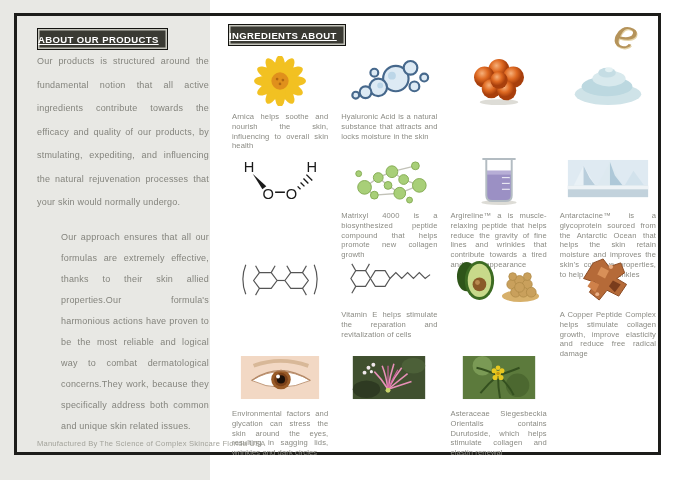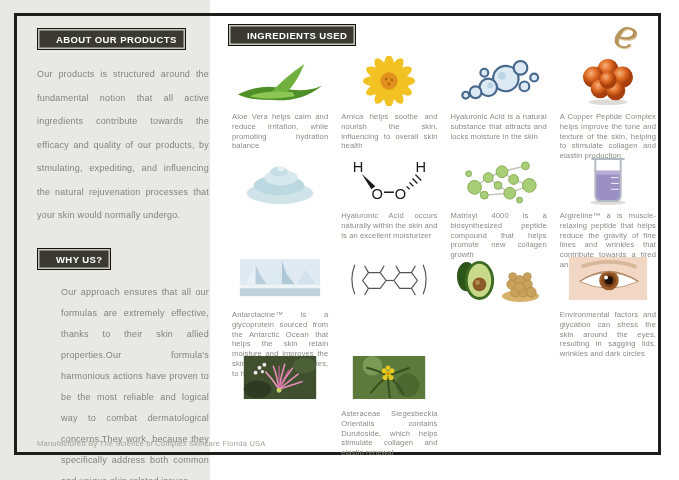--- a/index.html
+++ b/index.html
@@ -17,30 +17,31 @@
   
   .hbox{
     display:inline-block;
     background:#3a3a33;
     border:1px solid #12120f;
     box-shadow:inset 0 0 0 1.5px #c4c4bb;
     color:#ffffff;
     font-weight:bold;
     font-size:9.5px;
     letter-spacing:.4px;
-    padding:5px 8px 4px 18px;
+    padding:5px 8px 4px 0;
     white-space:nowrap;
+    text-decoration:underline;
   }
   
   .left-panel{position:absolute;left:37px;top:28px;width:172px;}
   .para{
     font-size:9px;color:#84847d;text-align:justify;
     letter-spacing:.2px;
   }
-  .para.p1{line-height:23.5px;margin-top:13px;}
+  .para.p1{line-height:23.5px;}
   .para.p2{line-height:21px;margin-top:12px;margin-left:24px;}
   .why-box{margin-top:20px;}
   .manufacturer{
     position:absolute;left:37px;top:439px;width:230px;
     font-size:7.6px;color:#a3a39b;letter-spacing:.2px;
   }
   
   .right-panel{position:absolute;left:228px;top:24px;width:430px;height:428px;}
   .brand-logo{
     position:absolute;left:605px;top:10px;width:42px;height:52px;
@@ -70,44 +71,31 @@
 </style>
 </head>
 <body>
 
 <div class="bg-left"></div>
 <div class="frame"></div>
 
 <div class="left-panel">
   <div class="hbox">ABOUT OUR PRODUCTS</div>
   <div class="para p1">Our products  is structured around the fundamental notion that all active ingredients contribute towards the efficacy and quality of our products, by stmulating, expediting, and influencing the natural rejuvenation processes that your skin would normally undergo.</div>
-  <div class="why-box">
-    <div class="hbox">WHY US?</div>
-  </div>
   <div class="para p2">Our approach ensures that all our formulas are extremely effective, thanks to their skin allied properties.Our formula's harmonious actions have proven to be the most reliable and logical way to combat dermatological concerns.They work, because they specifically address both common and unique skin related issues.</div>
 </div>
 <div class="manufacturer">Manufactured By The Science of Complex Skincare Florida USA</div>
 
 <div class="brand-logo">e</div>
 
 <div class="right-panel">
-  <div class="hbox">INGREDIENTS USED</div>
+  <div class="hbox">INGREDIENTS ABOUT</div>
 
   <div class="grid">
 
-    <div class="cell">
-      <div class="img">
-        <svg viewBox="0 0 90 50" width="88" height="49">
-          <path d="M2,38 Q25,27 48,32 Q72,37 88,29 Q68,46 38,44 Q12,44 2,38Z" fill="#4f8f28"></path>
-          <path d="M30,42 Q50,20 70,7 Q62,26 52,36 Q40,43 30,42Z" fill="#6fb13c"></path>
-          <path d="M14,40 Q30,33 58,36 L60,40 Q30,45 14,40Z" fill="#8cc653"></path>
-        </svg>
-      </div>
-      <div class="cap">Aloe Vera helps calm and reduce irritation, while promoting hydration balance</div>
-    </div>
 
     <div class="cell">
       <div class="img">
         <svg viewBox="0 0 90 52" width="88" height="50">
           <g fill="#f2c122">
             <ellipse cx="45" cy="12" rx="5.5" ry="13" transform="rotate(0,45,26)"></ellipse>
             <ellipse cx="45" cy="12" rx="5.5" ry="13" transform="rotate(30,45,26)"></ellipse>
             <ellipse cx="45" cy="12" rx="5.5" ry="13" transform="rotate(60,45,26)"></ellipse>
             <ellipse cx="45" cy="12" rx="5.5" ry="13" transform="rotate(90,45,26)"></ellipse>
             <ellipse cx="45" cy="12" rx="5.5" ry="13" transform="rotate(120,45,26)"></ellipse>
@@ -160,21 +148,20 @@
           </defs>
           <ellipse cx="45" cy="48" rx="20" ry="3" fill="#dddcd6"></ellipse>
           <circle cx="45" cy="14" r="11" fill="url(#cu)"></circle>
           <circle cx="30" cy="22" r="11" fill="url(#cu)"></circle>
           <circle cx="60" cy="22" r="11" fill="url(#cu)"></circle>
           <circle cx="37" cy="34" r="10" fill="url(#cu)"></circle>
           <circle cx="53" cy="36" r="10" fill="url(#cu)"></circle>
           <circle cx="45" cy="25" r="9" fill="url(#cu)"></circle>
         </svg>
       </div>
-      <div class="cap">A Copper Peptide Complex helps improve the tone and texture of the skin, helping to stimulate collagen and elastin production</div>
     </div>
 
     <div class="cell">
       <div class="img">
         <svg viewBox="0 0 90 50" width="88" height="49">
           <ellipse cx="45" cy="38" rx="34" ry="11" fill="#cfe3e8"></ellipse>
           <ellipse cx="44" cy="30" rx="26" ry="10" fill="#bcd8e0"></ellipse>
           <ellipse cx="46" cy="22" rx="17" ry="8" fill="#d8e9ed"></ellipse>
           <ellipse cx="44" cy="16" rx="9" ry="5" fill="#c5dde4"></ellipse>
           <ellipse cx="46" cy="13" rx="4" ry="2.5" fill="#e4f1f3"></ellipse>
@@ -192,21 +179,20 @@
           <polygon points="17,18 31,31 27,34" fill="#1a1a1a"></polygon>
           <line x1="40" y1="37" x2="50" y2="37" stroke="#1a1a1a" stroke-width="1.6"></line>
           <g stroke="#1a1a1a" stroke-width="1.4">
             <line x1="63" y1="31" x2="66" y2="34"></line>
             <line x1="66" y1="27" x2="70" y2="31"></line>
             <line x1="69" y1="23" x2="74" y2="28"></line>
             <line x1="72" y1="19" x2="78" y2="25"></line>
           </g>
         </svg>
       </div>
-      <div class="cap">Hyaluronic Acid occurs naturally within the skin and is an excellent moisturizer</div>
     </div>
 
     <div class="cell">
       <div class="img">
         <svg viewBox="0 0 90 50" width="88" height="49">
           <g stroke="#c2c2b8" stroke-width="1.4">
             <line x1="20" y1="32" x2="34" y2="22"></line>
               <line x1="34" y1="22" x2="48" y2="16"></line>
             <line x1="48" y1="16" x2="60" y2="24"></line>
               <line x1="60" y1="24" x2="76" y2="30"></line>
@@ -282,20 +268,35 @@
             <line x1="36" y1="18" x2="40" y2="11"></line>
             <line x1="56" y1="18" x2="52" y2="11"></line>
             <line x1="68" y1="18" x2="72" y2="11"></line>
             <line x1="24" y1="34" x2="20" y2="41"></line>
             <line x1="68" y1="34" x2="72" y2="41"></line>
           </g>
         </svg>
       </div>
     </div>
 
+    <div class="cell">
+      <div class="img">
+        <svg viewBox="0 0 90 50" width="88" height="49">
+          <g fill="none" stroke="#555" stroke-width="1.2">
+            <path d="M6,24 L11,16 L21,16 L26,24 L21,32 L11,32 Z"></path>
+            <path d="M26,24 L31,16 L41,16 L46,24 L41,32 L31,32 Z"></path>
+            <polyline points="46,24 52,18 58,24 64,18 70,24 76,18 82,24 87,20"></polyline>
+            <line x1="11" y1="16" x2="7" y2="9"></line>
+            <line x1="21" y1="16" x2="25" y2="9"></line>
+            <line x1="11" y1="32" x2="7" y2="39"></line>
+          </g>
+        </svg>
+      </div>
+      <div class="cap">Vitamin E helps stimulate the reparation and revitalization of cells</div>
+    </div>
 
     <div class="cell">
       <div class="img">
         <svg viewBox="0 0 90 50" width="88" height="49">
           <ellipse cx="12" cy="22" rx="10" ry="15" fill="#2e5519"></ellipse>
           <ellipse cx="25" cy="26" rx="15" ry="20" fill="#3c6b22"></ellipse>
           <ellipse cx="25" cy="26" rx="12" ry="17" fill="#c8d98a"></ellipse>
           <circle cx="25" cy="30" r="7" fill="#8a5a28"></circle>
           <circle cx="23" cy="28" r="2.5" fill="#b98a50"></circle>
           <ellipse cx="67" cy="42" rx="19" ry="6" fill="#d7b06a"></ellipse>
@@ -307,20 +308,33 @@
             <circle cx="70" cy="38" r="5"></circle>
               <circle cx="78" cy="38" r="5"></circle>
             <circle cx="66" cy="33" r="5"></circle>
               <circle cx="74" cy="22" r="4"></circle>
             <circle cx="59" cy="22" r="4"></circle>
           </g>
         </svg>
       </div>
     </div>
 
+    <div class="cell">
+      <div class="img">
+        <svg viewBox="0 0 90 50" width="88" height="49">
+          <path d="M30,8 L40,4 L46,12 L58,8 L62,18 L54,24 L64,30 L56,42 L44,36 L36,46 L26,38 L32,28 L20,24 Z" fill="#b56a38" stroke="#8a4a22" stroke-width="1"></path>
+          <path d="M38,12 L46,16 L42,24 L34,20 Z" fill="#d89058"></path>
+          <path d="M50,26 L58,30 L52,38 L46,32 Z" fill="#7a3c1c"></path>
+          <path d="M28,26 L36,30 L32,38 L24,32 Z" fill="#cf814a"></path>
+          <circle cx="48" cy="12" r="2.2" fill="#eab086"></circle>
+          <circle cx="34" cy="40" r="2" fill="#eab086"></circle>
+        </svg>
+      </div>
+      <div class="cap">A Copper Peptide Complex helps stimulate collagen growth, improve elasticity and reduce free radical damage</div>
+    </div>
 
     <div class="cell">
       <div class="img">
         <svg viewBox="0 0 90 50" width="88" height="49">
           <rect x="5" y="2" width="80" height="44" fill="#f2d8c4"></rect>
           <path d="M18,12 Q45,2 74,12" stroke="#d8b898" stroke-width="4" fill="none"></path>
           <path d="M16,27 Q45,9 76,27 Q45,41 16,27 Z" fill="#ffffff" stroke="#c09878" stroke-width="1"></path>
           <circle cx="46" cy="26" r="10" fill="#9a5c28"></circle>
           <circle cx="46" cy="26" r="7" fill="#7a4018"></circle>
           <circle cx="46" cy="26" r="4.2" fill="#1c1008"></circle>

